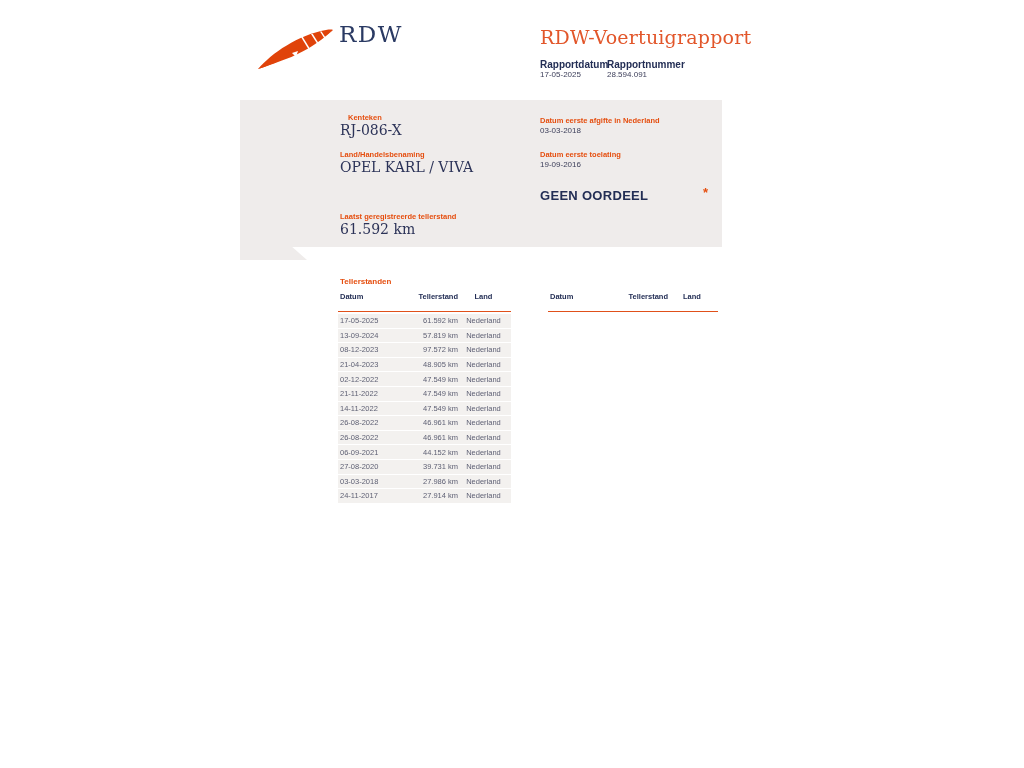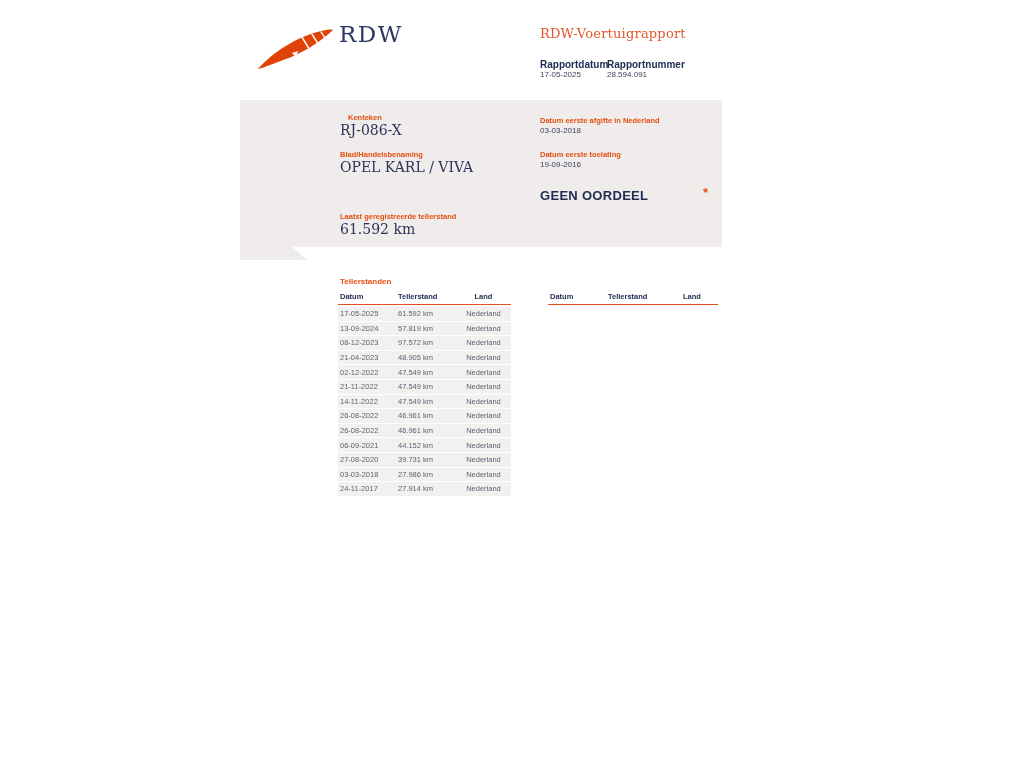--- a/index.html
+++ b/index.html
@@ -4,21 +4,21 @@
 <style>
   html,body{margin:0;padding:0;background:#fff;}
   #page{position:relative;width:1024px;height:564px;background:#ffffff;overflow:hidden;
         font-family:"Liberation Sans",sans-serif;-webkit-font-smoothing:antialiased;}
 
   
   #logo-feather{position:absolute;left:256px;top:22px;width:80px;height:50px;}
   #logo-text{position:absolute;left:339px;top:21px;font-family:"DejaVu Serif",serif;
              font-size:23px;letter-spacing:1.5px;color:#2a3a63;}
   #doc-title{position:absolute;left:540px;top:26px;font-family:"DejaVu Serif",serif;
-             font-size:13px;color:#e2562a;letter-spacing:.2px;}
+             font-size:19px;color:#e2562a;letter-spacing:.2px;}
   .hdr-label{position:absolute;top:59px;font-size:10px;font-weight:bold;color:#232e55;}
   .hdr-value{position:absolute;top:70px;font-size:8px;color:#3f415c;}
   #rapportdatum-label,#rapportdatum-value{left:540px;}
   #rapportnummer-label,#rapportnummer-value{left:607px;}
 
   
   #vehicle-panel{position:absolute;left:240px;top:100px;width:482px;height:147px;background:#efeceb;}
   #vehicle-panel-tab{position:absolute;left:240px;top:247px;width:67px;height:13px;background:#efeceb;
                      clip-path:polygon(0 0,78% 0,100% 100%,0 100%);}
   .fld-label{position:absolute;font-size:7.5px;font-weight:bold;color:#e54e0f;}
@@ -32,26 +32,26 @@
   #oordeel-value{position:absolute;left:300px;top:88px;font-size:13px;font-weight:bold;
                  color:#232e55;letter-spacing:.3px;}
   #oordeel-mark{position:absolute;left:463px;top:85px;font-size:13px;font-weight:bold;color:#e54e0f;}
 
   
   #section-title{position:absolute;left:340px;top:277px;font-size:8px;font-weight:bold;color:#e54e0f;}
   .mileage-table{position:absolute;top:290px;}
   #table-left{left:338px;width:173px;}
   #table-right{left:548px;width:170px;}
   .tbl-head{display:flex;align-items:flex-end;height:11px;border-bottom:1.6px solid #e0501a;
-            padding-bottom:3px;font-size:7.5px;font-weight:bold;color:#232e55;}
+            padding-bottom:10px;font-size:7.5px;font-weight:bold;color:#232e55;}
   .tbl-body{margin-top:2px;}
   .tbl-row{display:flex;align-items:center;height:13.6px;background:#f3f1ef;
            border-bottom:1px solid #ffffff;font-size:7.5px;color:#5d5f73;}
   .col-date{width:58px;text-align:left;padding-left:2px;}
-  .col-km{width:60px;}
+  .col-km{width:60px;text-align:right;}
   .col-land{flex:1;text-align:center;padding-right:2px;}
 
   
   #footnote{position:absolute;left:340px;top:605px;width:395px;}
   #footnote-head{font-size:14px;font-weight:bold;color:#232e55;letter-spacing:.2px;}
   #footnote-body{margin-top:4px;font-size:7.8px;line-height:13px;color:#e8551e;}
 
   
   .ft{position:absolute;font-size:6.8px;color:#2a3359;}
   #ft-addr1{left:340px;top:703px;}  #ft-addr2{left:340px;top:716px;}
@@ -81,21 +81,21 @@
 
   <div id="doc-title">RDW-Voertuigrapport</div>
   <div id="rapportdatum-label" class="hdr-label">Rapportdatum</div>
   <div id="rapportnummer-label" class="hdr-label">Rapportnummer</div>
   <div id="rapportdatum-value" class="hdr-value">17-05-2025</div>
   <div id="rapportnummer-value" class="hdr-value">28.594.091</div>
 
   <div id="vehicle-panel">
     <div id="kenteken-label" class="fld-label">Kenteken</div>
     <div id="kenteken-value" class="fld-serif">RJ-086-X</div>
-    <div id="merk-label" class="fld-label">Blad/Handelsbenaming</div>
+    <div id="merk-label" class="fld-label">Land/Handelsbenaming</div>
     <div id="merk-value" class="fld-serif">OPEL KARL / VIVA</div>
     <div id="teller-label" class="fld-label">Laatst geregistreerde tellerstand</div>
     <div id="teller-value" class="fld-serif">61.592 km</div>
     <div id="afgifte-label" class="fld-label">Datum eerste afgifte in Nederland</div>
     <div id="afgifte-value" class="fld-sans">03-03-2018</div>
     <div id="toelating-label" class="fld-label">Datum eerste toelating</div>
     <div id="toelating-value" class="fld-sans">19-09-2016</div>
     <div id="oordeel-value">GEEN OORDEEL</div>
     <div id="oordeel-mark">*</div>
   </div>

